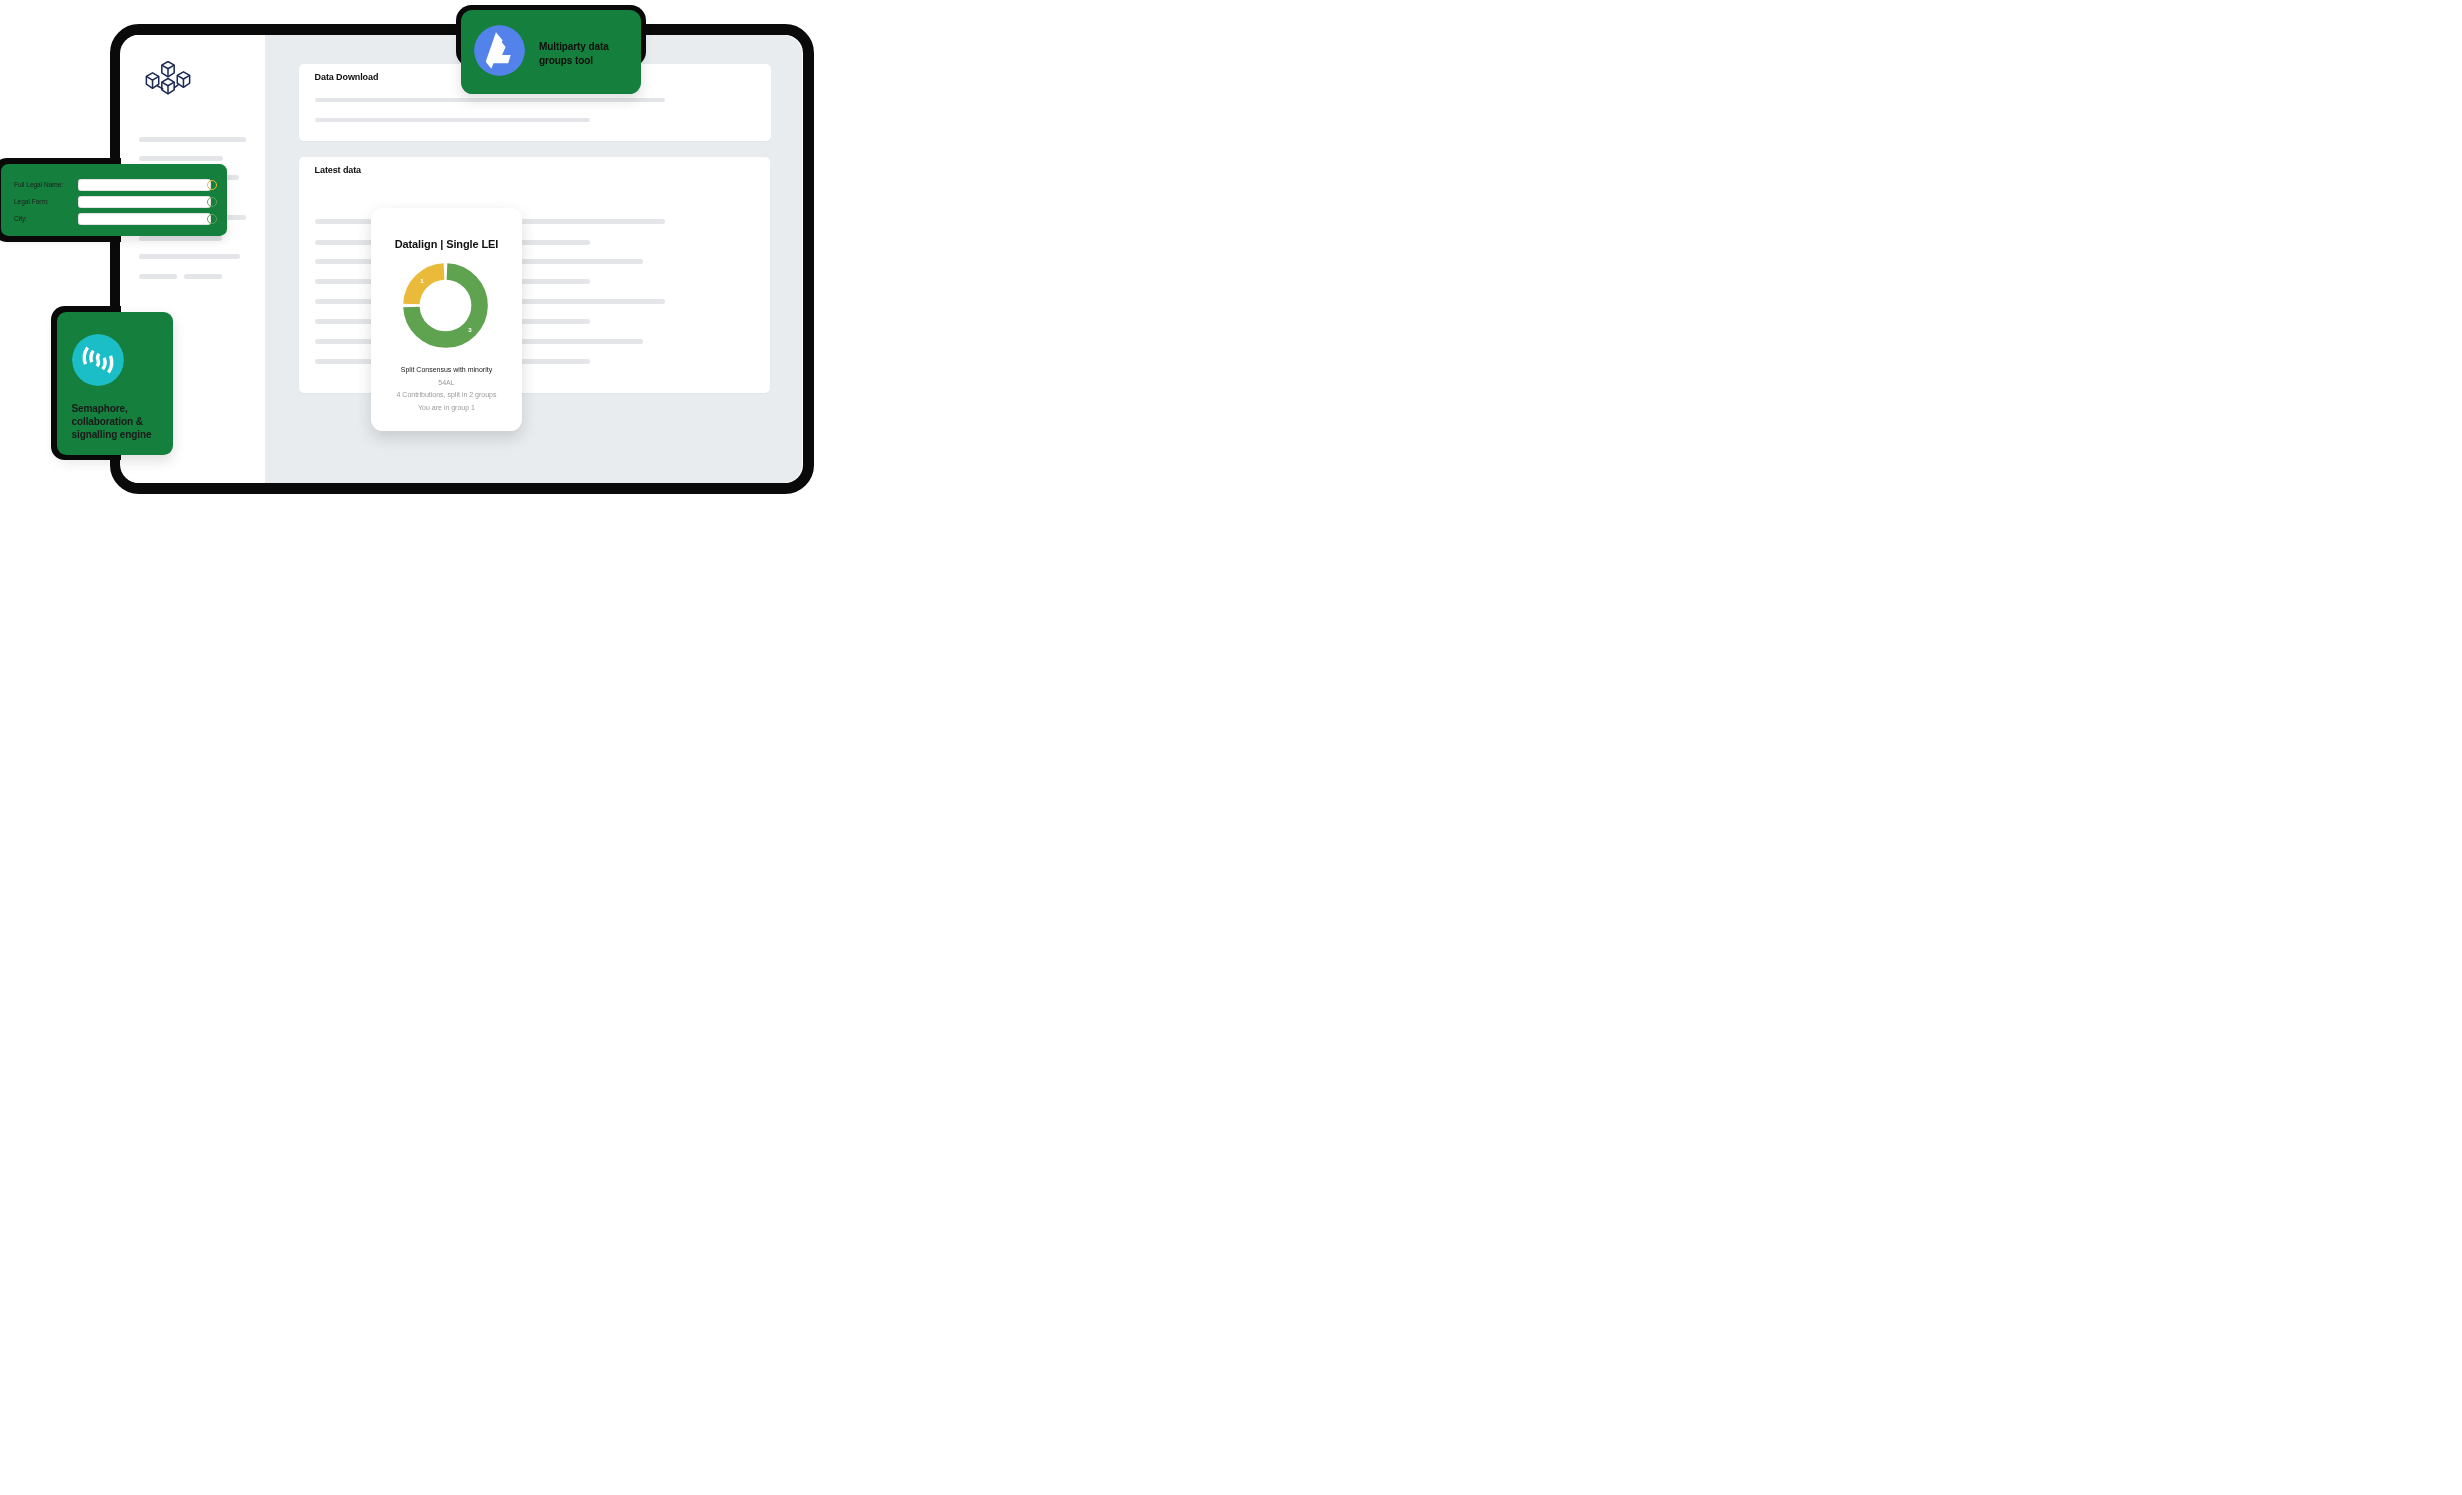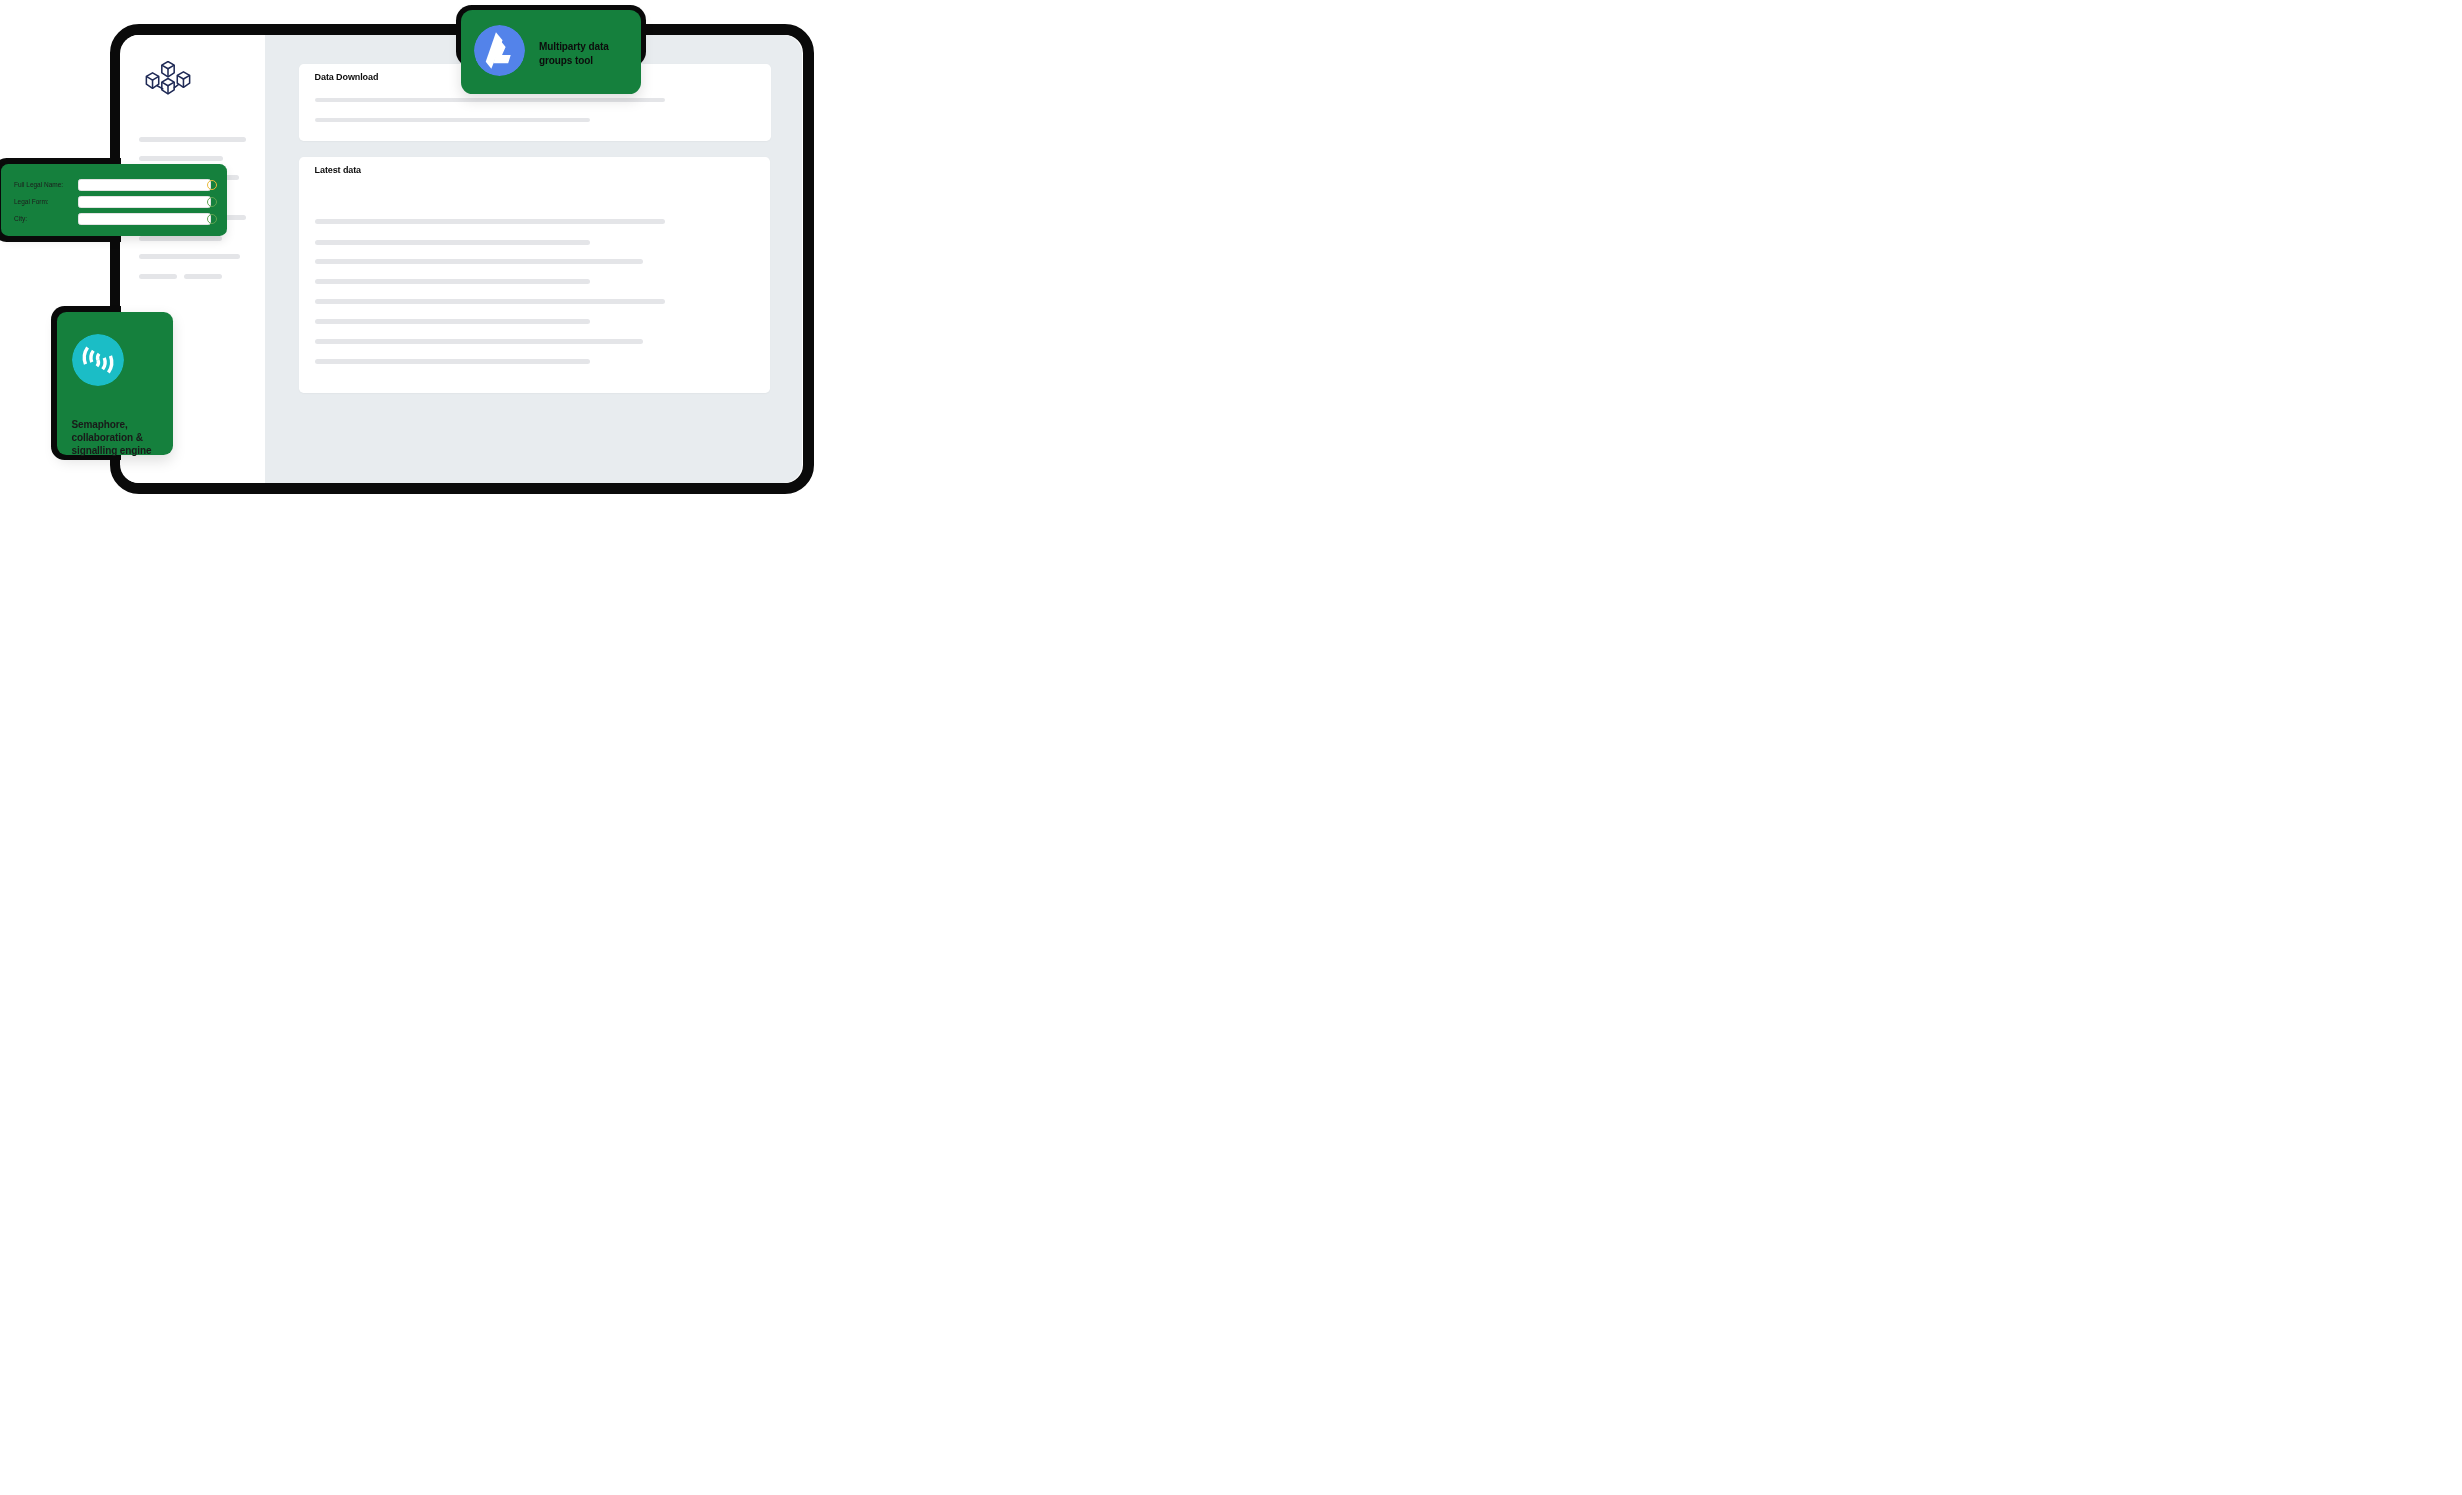--- a/index.html
+++ b/index.html
@@ -35,21 +35,21 @@
   .form-card{left:0.5px;top:164px;width:226px;height:72px;border-radius:7.3px;box-shadow:0 4.2px 9.3px rgba(0,0,0,0.10);}
   .form-row{position:absolute;left:0;width:100%;height:10.4px;}
   .form-label{position:absolute;left:13.5px;top:1.6px;font-size:6.5px;color:#1c1c1c;}
   .form-input{position:absolute;left:77px;top:0;width:125px;height:10px;border:0.6px solid #e3e3e3;
               border-radius:2.6px;background:#fff;outline:none;padding:0 3.1px;font-size:6.2px;}
   .form-ring{position:absolute;left:206px;top:0.5px;width:8.8px;height:8.8px;border-radius:50%;border-style:solid;border-width:1.7px;background:transparent;}
 
   
   .sem-card{left:57px;top:312px;width:116px;height:143px;border-radius:9.3px;}
   .sem-icon{position:absolute;left:14.5px;top:22px;width:52px;height:52px;border-radius:50%;}
-  .sem-text{position:absolute;left:14.5px;top:90px;font-size:10px;font-weight:700;color:#191919;line-height:13px;letter-spacing:-0.1px;margin-top:16px;}
+  .sem-text{position:absolute;left:14.5px;top:90px;font-size:10px;font-weight:700;color:#191919;line-height:13px;letter-spacing:-0.1px;}
 
   
   .dl-card{left:371px;top:208px;width:151px;height:223px;border-radius:11.4px;background:#fff;
            box-shadow:0 6.2px 15.6px rgba(0,0,0,0.14);position:absolute;}
   .dl-title{position:absolute;left:0;top:30px;width:100%;text-align:center;font-size:11px;font-weight:700;color:#101010;letter-spacing:-0.1px;}
   .dl-donut{position:absolute;left:28px;top:51px;width:93px;height:93px;}
   .donut-label{position:absolute;width:10.4px;height:7.3px;margin-left:-5.2px;margin-top:-3.6px;text-align:center;
                font-size:6.2px;font-weight:700;color:#ffffff;}
   .dl-caption{position:absolute;left:0;top:365px;width:100%;text-align:center;font-size:7px;color:#1a1a1a;}
   .dl-sub{position:absolute;left:0;width:100%;text-align:center;font-size:7px;color:#9a9a9a;}
@@ -169,15 +169,30 @@
         <path d="M48,62 A12,12 0 0,0 50,50"></path>
       </g>
     </svg>
     <div class="sem-text">
         <div>Semaphore,</div>
         <div>collaboration &amp;</div>
         <div>signalling engine</div>
       </div>
   </div>
 
+  <div class="dl-card">
+    <div class="dl-title">Datalign | Single LEI</div>
+    <svg class="dl-donut" id="donut" viewBox="0 0 180 180">
+        <path d="M92.88,24.06 A66,66 0 1 1 24.06,92.88" stroke="#5fa351" stroke-width="32" fill="none"></path>
+        <path d="M24.06,87.12 A66,66 0 0 1 87.12,24.06" stroke="#eaba3a" stroke-width="32" fill="none"></path>
+      </svg>
+    <div id="donut-labels">
+        <div class="donut-label" style="left: 99px; top: 122px;">3</div>
+        <div class="donut-label" style="left: 51px; top: 73px;">1</div>
+      </div>
+    <div class="dl-caption" style="top:158px;">Split Consensus with minority</div>
+    <div class="dl-sub" style="top:171px;">54AL</div>
+    <div class="dl-sub" style="top:183px;">4 Contributions, split in 2 groups</div>
+    <div class="dl-sub" style="top:196px;">You are in group 1</div>
+  </div>
 
 </div>
 
 
 </body></html>

